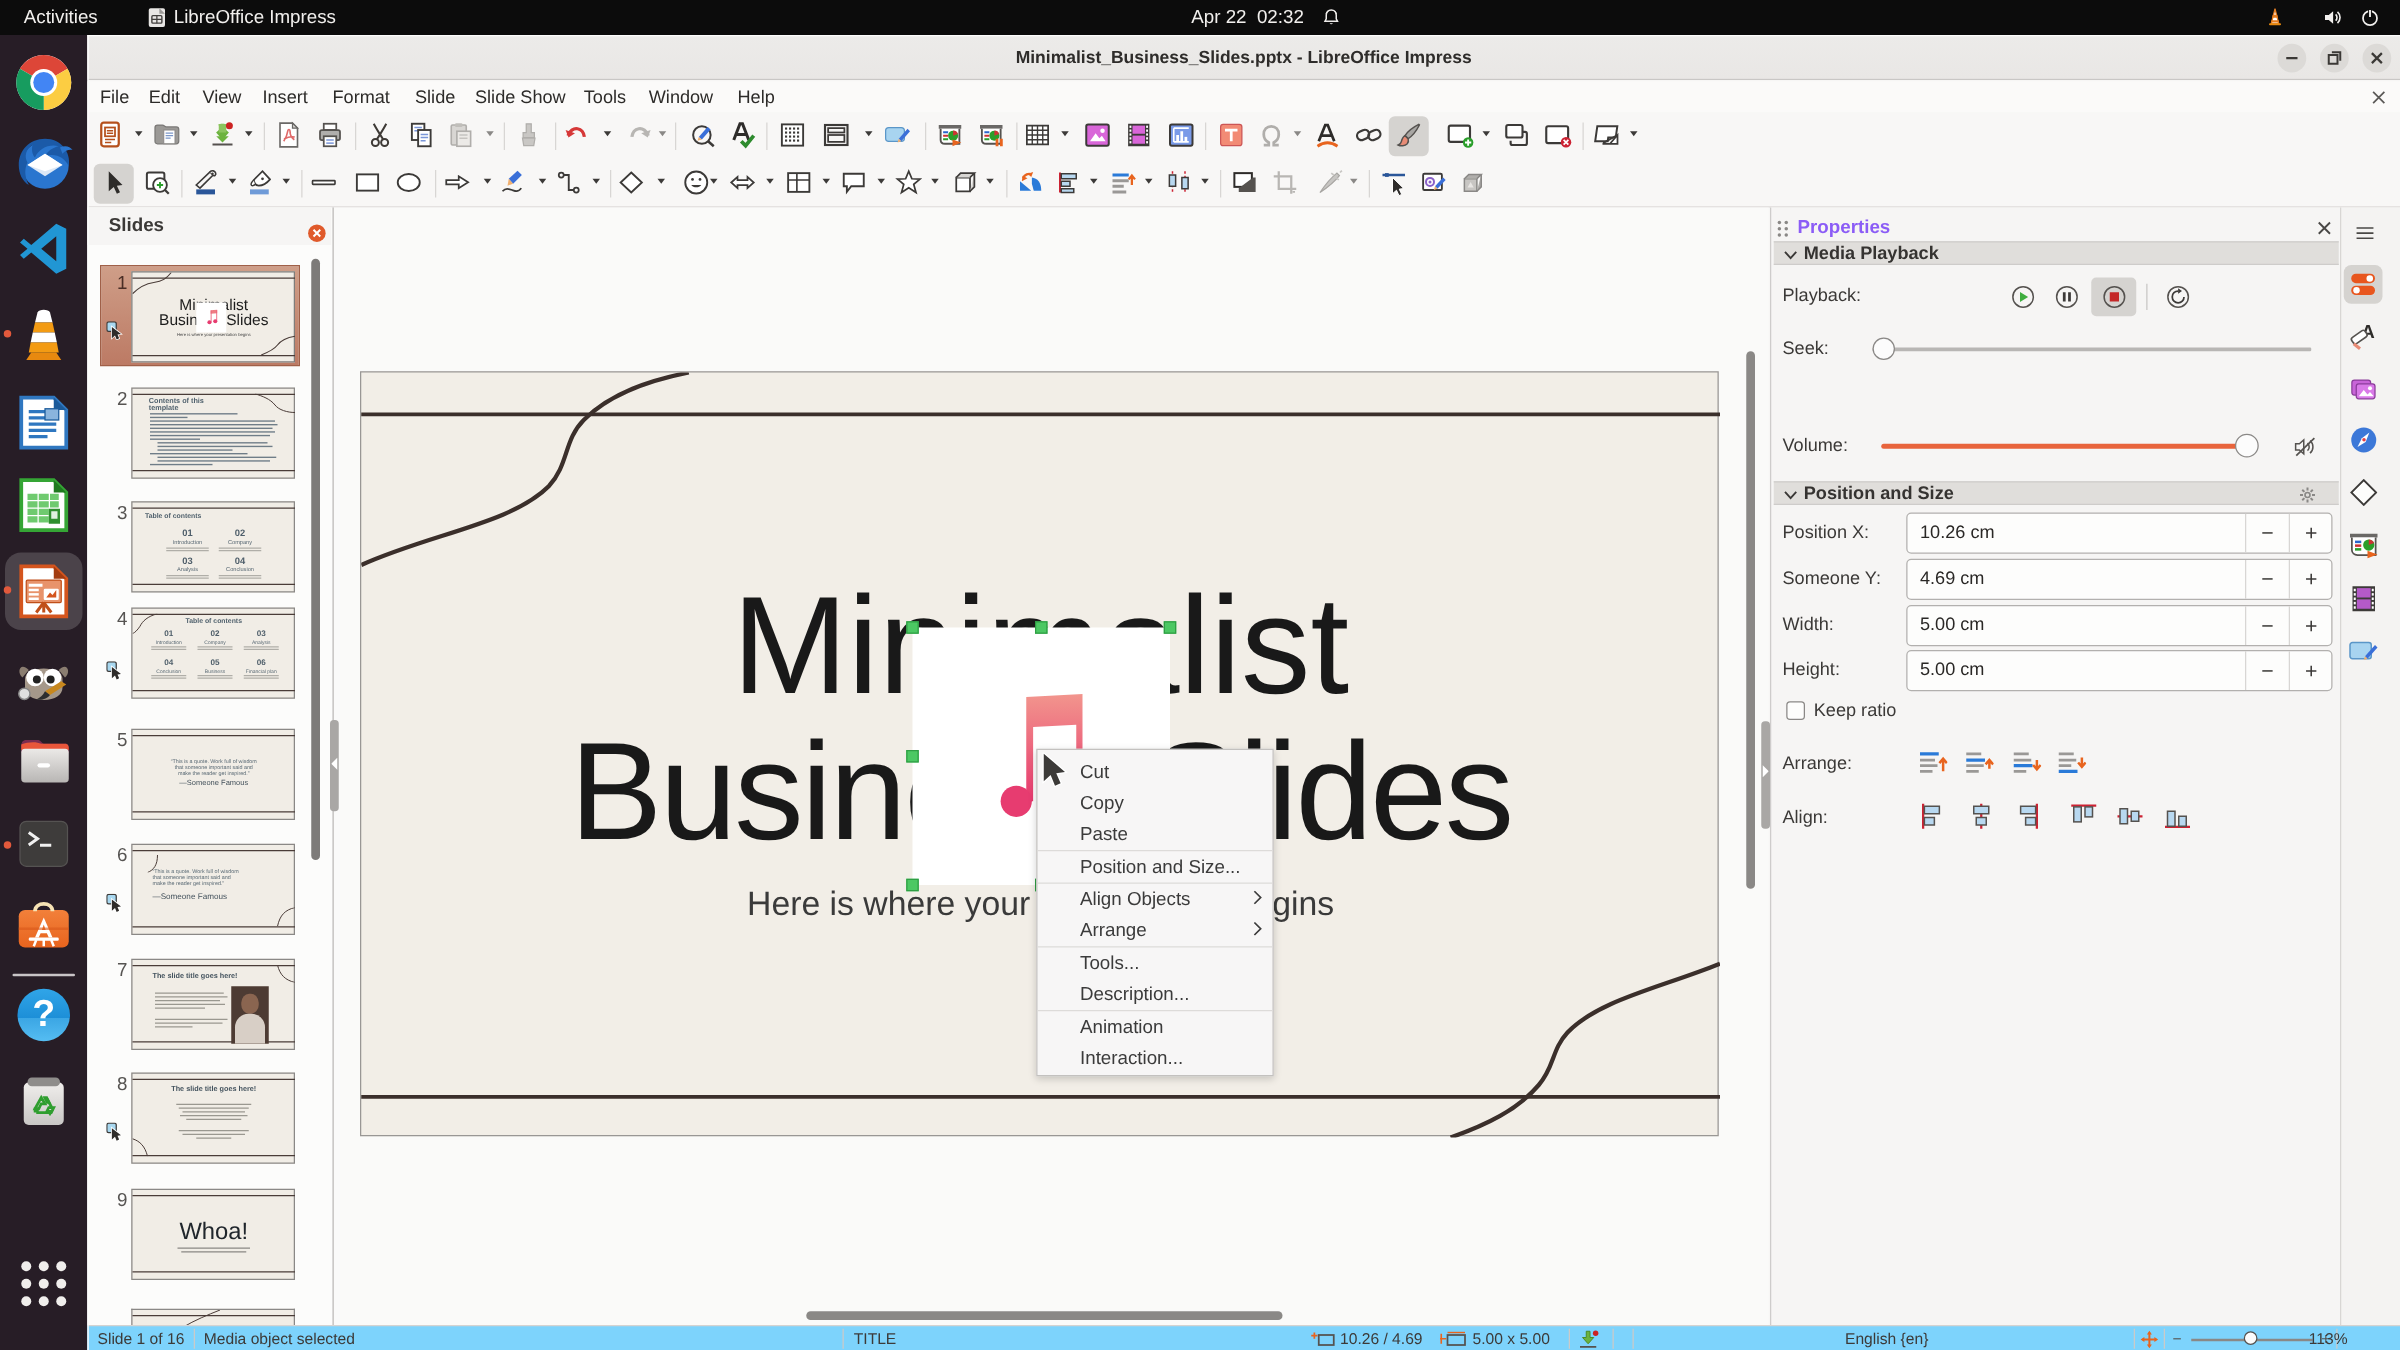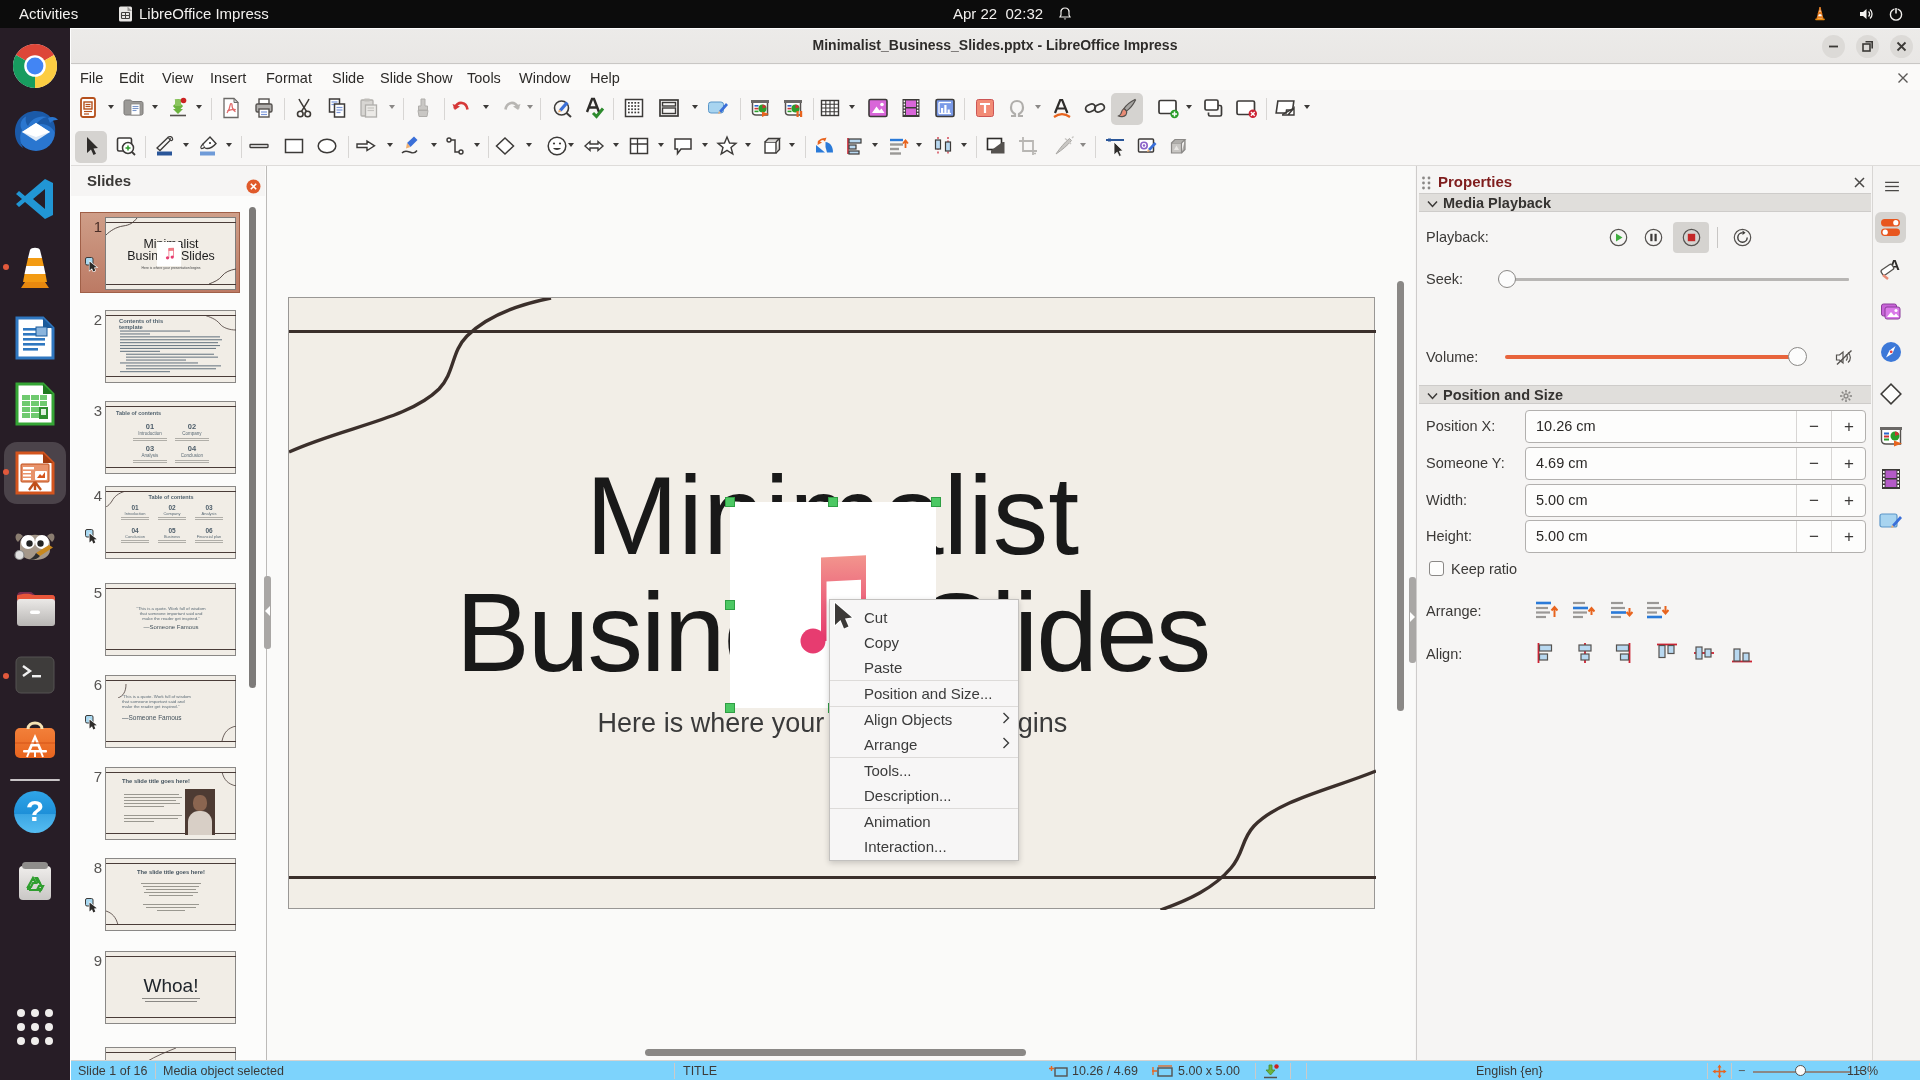--- a/index.html
+++ b/index.html
@@ -977,21 +977,21 @@
       <svg class="abs" style="left:4px;top:10px;" width="12" height="14" viewBox="0 0 12 14">
           <g fill="#8a8886">
             <circle cx="2.5" cy="2" r="1.4"></circle>
             <circle cx="8" cy="2" r="1.4"></circle>
             <circle cx="2.5" cy="7" r="1.4"></circle>
             <circle cx="8" cy="7" r="1.4"></circle>
             <circle cx="2.5" cy="12" r="1.4"></circle>
             <circle cx="8" cy="12" r="1.4"></circle>
           </g>
         </svg>
-      <div class="abs" style="left:21px;top:7px;font-size:15px;font-weight:bold;color:#7f1d1d;">Properties</div>
+      <div class="abs" style="left:21px;top:7px;font-size:15px;font-weight:bold;color:#8b5cf6;">Properties</div>
       <svg class="abs" style="left:436px;top:10px;" width="13" height="13" viewBox="0 0 13 13">
           <path d="M2 2 L11 11 M11 2 L2 11" stroke="#4a4846" stroke-width="1.5"></path>
         </svg>
       <div class="sechead" style="top:27px;">
           <svg class="abs" style="left:8px;top:6px;" width="11" height="8" viewBox="0 0 11 8">
             <path d="M1 1.5 L5.5 6.5 L10 1.5" fill="none" stroke="#3a3836" stroke-width="1.5"></path>
           </svg>
           <b style="position:absolute;left:24px;top:1px;">Media Playback</b>
         </div>
       <div class="plabel" style="top:63px;">Playback:</div>

